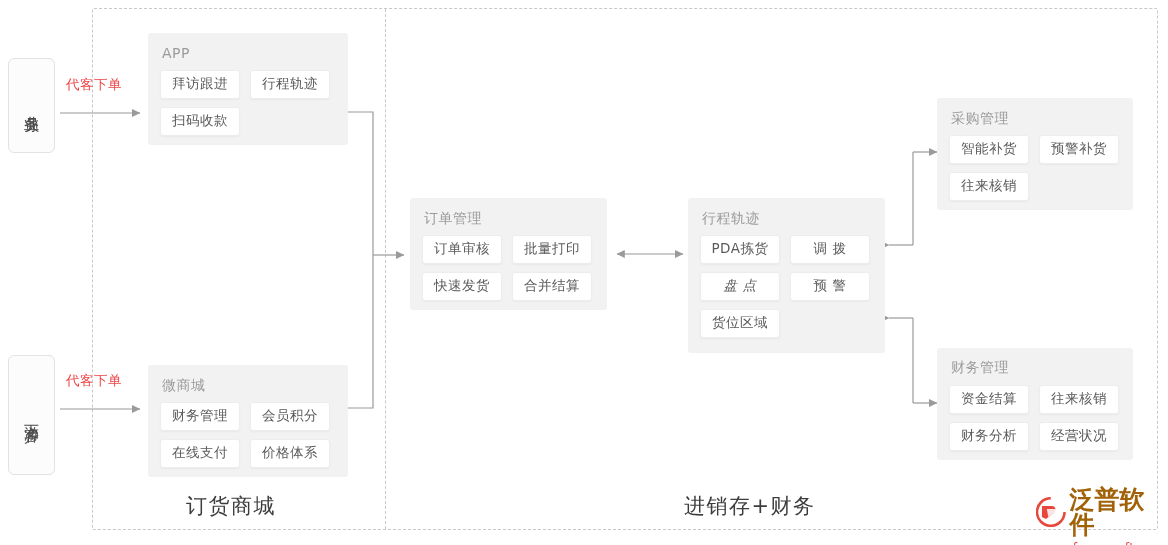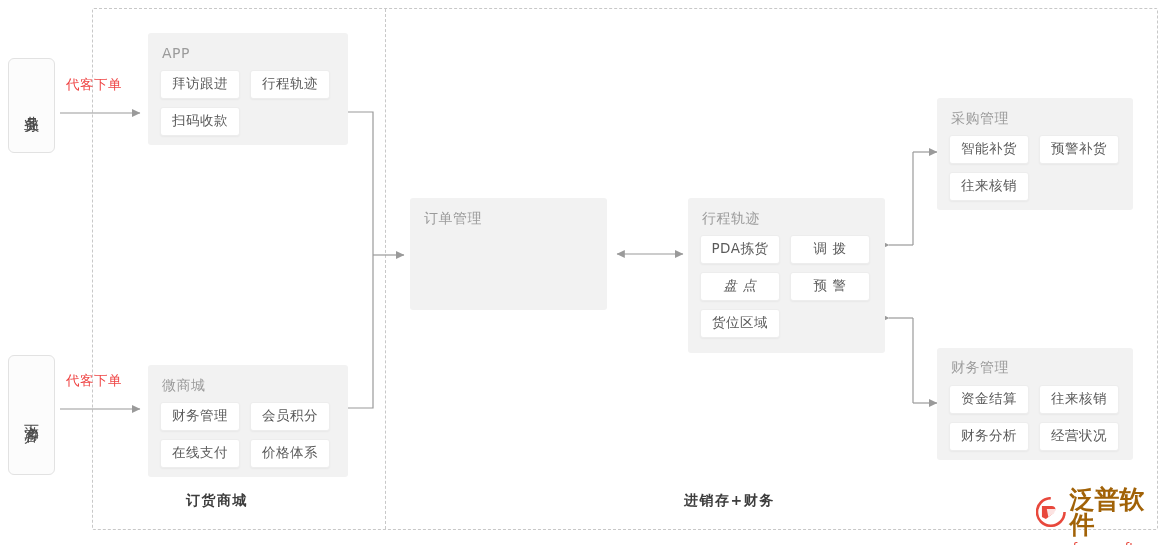--- a/index.html
+++ b/index.html
@@ -96,23 +96,23 @@
   
   .edge-label{
     position:absolute;
     font-size:13.5px;
     color:#ef4444;
     white-space:nowrap;
     letter-spacing:.5px;
   }
   .region-label{
     position:absolute;
-    font-size:14px;
+    font-size:21px;
     color:#3d3d3d;
-    font-weight:bold;
+    font-weight:normal;
     white-space:nowrap;
     letter-spacing:1.5px;
   }
 
   
   .watermark{
     position:absolute;
     display:flex;
     flex-direction:column;
     align-items:flex-start;
@@ -195,20 +195,26 @@
     <div class="chips">
       <div class="chip" style="width:80px;">财务管理</div>
       <div class="chip" style="width:80px;">会员积分</div>
       <div class="chip" style="width:80px;">在线支付</div>
       <div class="chip" style="width:80px;">价格体系</div>
     </div>
   </div>
 
   <div class="panel" style="left:410px;top:198px;width:197px;height:112px;">
     <div class="panel-title">订单管理</div>
+    <div class="chips">
+      <div class="chip" style="width:80px;">订单审核</div>
+      <div class="chip" style="width:80px;">批量打印</div>
+      <div class="chip" style="width:80px;">快速发货</div>
+      <div class="chip" style="width:80px;">合并结算</div>
+    </div>
   </div>
 
   <div class="panel" style="left:688px;top:198px;width:197px;height:155px;">
     <div class="panel-title">行程轨迹</div>
     <div class="chips">
       <div class="chip" style="width:80px;">PDA拣货</div>
       <div class="chip" style="width:80px;">调 拨</div>
       <div class="chip" style="width:80px;font-style:italic;">盘 点</div>
       <div class="chip" style="width:80px;">预 警</div>
       <div class="chip" style="width:80px;">货位区域</div>

